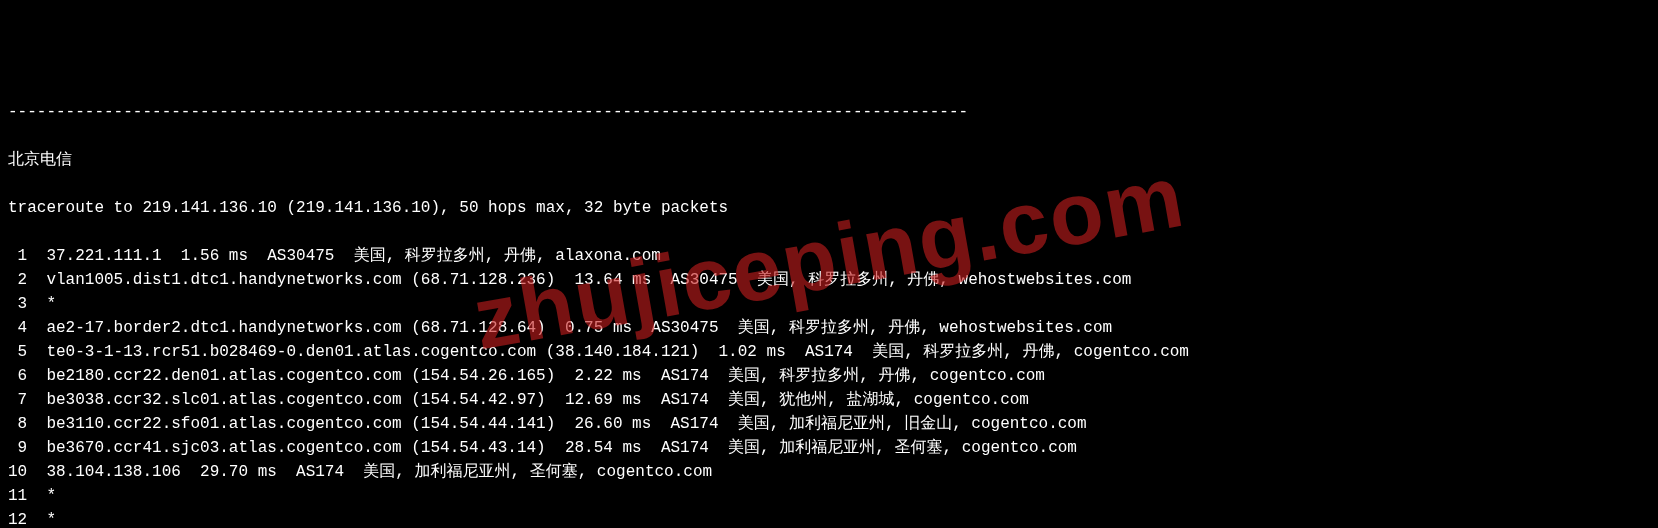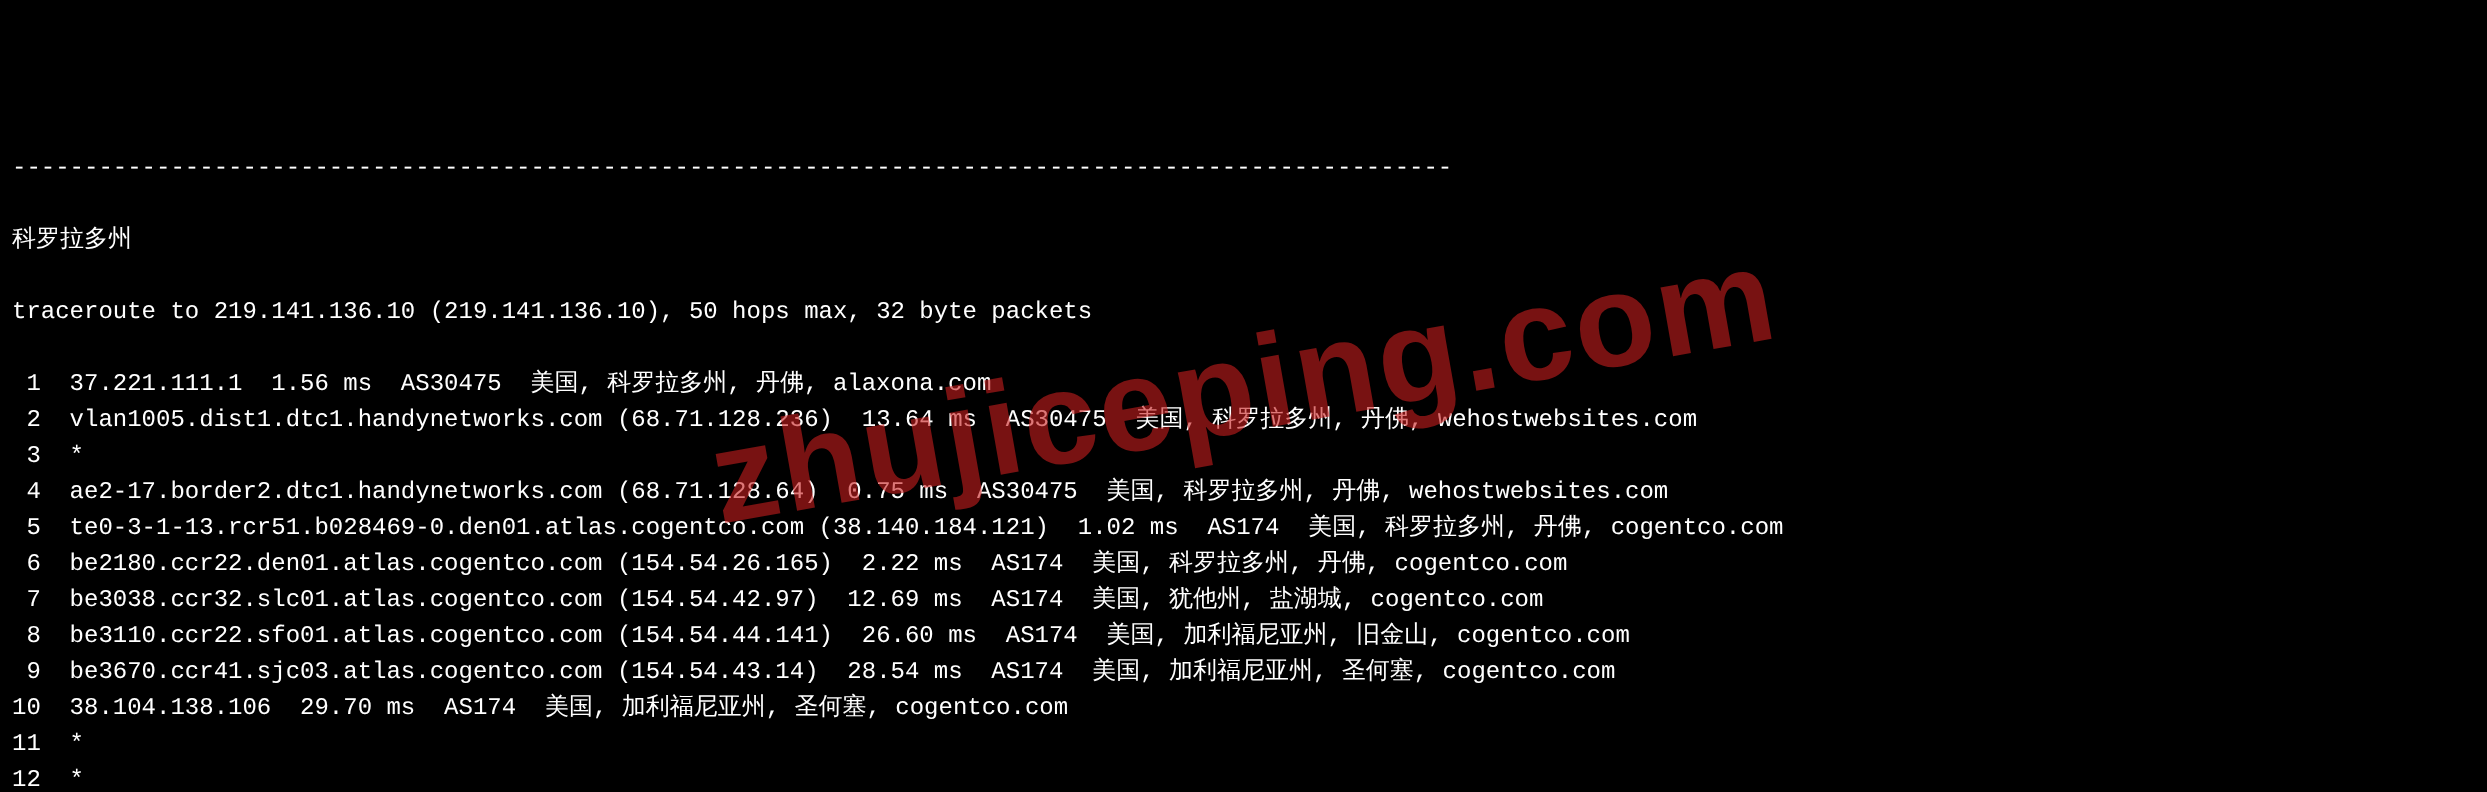--- a/index.html
+++ b/index.html
@@ -47,19 +47,19 @@
       letter-spacing: 2px;
       z-index: 10;
     }
   </style>
 </head>
 <body>
 
 
 
 <div class="terminal-line">----------------------------------------------------------------------------------------------------</div>
-<div class="terminal-line">科罗拉多州</div>
+<div class="terminal-line">北京电信</div>
 <div class="terminal-line">traceroute to 219.141.136.10 (219.141.136.10), 50 hops max, 32 byte packets</div>
 <div id="hops-container"><div class="hop-row"><span class="hop-num">1</span><span>37.221.111.1  1.56 ms  AS30475  美国, 科罗拉多州, 丹佛, alaxona.com</span></div><div class="hop-row"><span class="hop-num">2</span><span>vlan1005.dist1.dtc1.handynetworks.com (68.71.128.236)  13.64 ms  AS30475  美国, 科罗拉多州, 丹佛, wehostwebsites.com</span></div><div class="hop-row"><span class="hop-num">3</span><span>*</span></div><div class="hop-row"><span class="hop-num">4</span><span>ae2-17.border2.dtc1.handynetworks.com (68.71.128.64)  0.75 ms  AS30475  美国, 科罗拉多州, 丹佛, wehostwebsites.com</span></div><div class="hop-row"><span class="hop-num">5</span><span>te0-3-1-13.rcr51.b028469-0.den01.atlas.cogentco.com (38.140.184.121)  1.02 ms  AS174  美国, 科罗拉多州, 丹佛, cogentco.com</span></div><div class="hop-row"><span class="hop-num">6</span><span>be2180.ccr22.den01.atlas.cogentco.com (154.54.26.165)  2.22 ms  AS174  美国, 科罗拉多州, 丹佛, cogentco.com</span></div><div class="hop-row"><span class="hop-num">7</span><span>be3038.ccr32.slc01.atlas.cogentco.com (154.54.42.97)  12.69 ms  AS174  美国, 犹他州, 盐湖城, cogentco.com</span></div><div class="hop-row"><span class="hop-num">8</span><span>be3110.ccr22.sfo01.atlas.cogentco.com (154.54.44.141)  26.60 ms  AS174  美国, 加利福尼亚州, 旧金山, cogentco.com</span></div><div class="hop-row"><span class="hop-num">9</span><span>be3670.ccr41.sjc03.atlas.cogentco.com (154.54.43.14)  28.54 ms  AS174  美国, 加利福尼亚州, 圣何塞, cogentco.com</span></div><div class="hop-row"><span class="hop-num">10</span><span>38.104.138.106  29.70 ms  AS174  美国, 加利福尼亚州, 圣何塞, cogentco.com</span></div><div class="hop-row"><span class="hop-num">11</span><span>*</span></div><div class="hop-row"><span class="hop-num">12</span><span>*</span></div></div>
 <div class="watermark">zhujiceping.com</div>
 
 
 
 
 </body></html>

